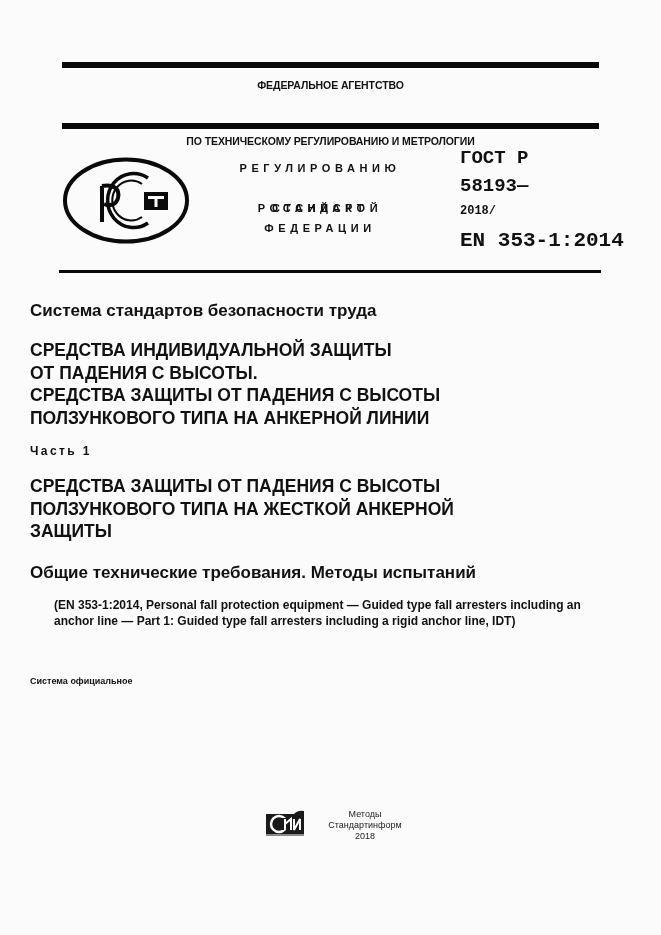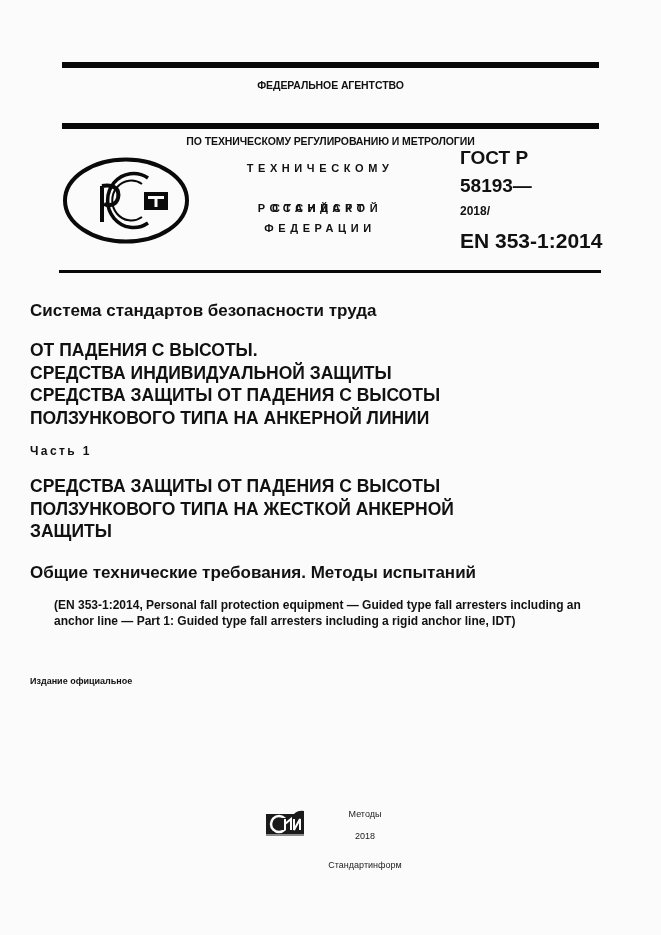--- a/index.html
+++ b/index.html
@@ -39,20 +39,21 @@
       letter-spacing: 4.6px;
     }
     .nat-1 { top: 162px; }
     .nat-2 { top: 182px; margin-top: 20px; }
     .nat-3 { top: 202px; }
     .nat-4 { top: 222px; }
 
     .gost {
       position: absolute; left: 460px; font-weight: bold; color: #111;
       white-space: nowrap;
+      font-family: Liberation Mono, monospace;
     }
     .gost-1 { top: 147px; font-size: 19px; }
     .gost-2 { top: 175px; font-size: 19px; }
     .gost-3 { top: 204px; font-size: 12px; }
     .gost-4 { top: 229px; font-size: 21px; }
 
     .center {
       position: absolute; left: 30px; width: 601px;
       font-weight: bold;
     }
@@ -65,21 +66,21 @@
     .edition { top: 676px; font-size: 9px; }
 
     .publisher-logo {
       position: absolute; left: 264px; top: 808px; width: 42px; height: 30px;
     }
     .publisher {
       position: absolute; left: 320px; width: 90px; text-align: center;
       font-size: 9px; line-height: 11px; font-weight: normal; color: #222;
     }
     .pub-1 { top: 809px; }
-    .pub-2 { top: 820px; margin-top: 40px; }
+    .pub-2 { top: 820px; }
     .pub-3 { top: 831px; }
     .block-line { display: block; }
   </style>
 </head>
 <body>
 
 <div class="rule rule-top"></div>
 <div class="agency agency-1">ФЕДЕРАЛЬНОЕ АГЕНТСТВО</div>
 <div class="agency agency-2">ПО ТЕХНИЧЕСКОМУ РЕГУЛИРОВАНИЮ И МЕТРОЛОГИИ</div>
 <div class="rule rule-mid"></div>
@@ -92,54 +93,54 @@
     <path d="M80 28 A19 20 0 1 0 80 61" fill="none" stroke="#0a0a0a" stroke-width="2"></path>
 
     <path d="M40 66 L40 30 M40 30 C52 28 58 33 56 42 C54 50 46 50 42 48" fill="none" stroke="#0a0a0a" stroke-width="4"></path>
 
     <rect x="82" y="36" width="24" height="18" fill="#0a0a0a"></rect>
     <rect x="86" y="40" width="16" height="3" fill="#fbfbfb"></rect>
     <rect x="92.5" y="43" width="3" height="8" fill="#fbfbfb"></rect>
   </svg>
 </div>
 
-<div class="nat-std nat-1">ТЕХНИЧЕСКОМУ</div>
+<div class="nat-std nat-1">РЕГУЛИРОВАНИЮ</div>
 <div class="nat-std nat-2">СТАНДАРТ</div>
 <div class="nat-std nat-3">РОССИЙСКОЙ</div>
 <div class="nat-std nat-4">ФЕДЕРАЦИИ</div>
 
 <div class="gost gost-1">ГОСТ Р</div>
 <div class="gost gost-2">58193—</div>
 <div class="gost gost-3">2018/</div>
 <div class="gost gost-4">EN 353-1:2014</div>
 
 <div class="rule rule-thin"></div>
 
 <div class="center series">Система стандартов безопасности труда</div>
 
 <div class="center title1">
+  <span class="block-line">СРЕДСТВА ИНДИВИДУАЛЬНОЙ ЗАЩИТЫ</span>
   <span class="block-line">ОТ ПАДЕНИЯ С ВЫСОТЫ.</span>
-  <span class="block-line">СРЕДСТВА ИНДИВИДУАЛЬНОЙ ЗАЩИТЫ</span>
   <span class="block-line">СРЕДСТВА ЗАЩИТЫ ОТ ПАДЕНИЯ С ВЫСОТЫ</span>
   <span class="block-line">ПОЛЗУНКОВОГО ТИПА НА АНКЕРНОЙ ЛИНИИ</span>
 </div>
 
 <div class="center part">Часть 1</div>
 
 <div class="center title2">
   <span class="block-line">СРЕДСТВА ЗАЩИТЫ ОТ ПАДЕНИЯ С ВЫСОТЫ</span>
   <span class="block-line">ПОЛЗУНКОВОГО ТИПА НА ЖЕСТКОЙ АНКЕРНОЙ</span>
   <span class="block-line">ЗАЩИТЫ</span>
 </div>
 
 <div class="center subtitle">Общие технические требования. Методы испытаний</div>
 
 <div class="center en-ref">(EN 353-1:2014, Personal fall protection equipment — Guided type fall arresters including an anchor line — Part 1: Guided type fall arresters including a rigid anchor line, IDT)</div>
 
-<div class="center edition">Издание официальное</div>
+<div class="center edition">Система официальное</div>
 
 <div class="publisher-logo">
   <svg width="42" height="30" viewBox="0 0 42 30">
     <path d="M2 6 L30 6 Q34 2 40 3 L40 26 L2 26 Z" fill="#1a1a1a"></path>
     <path d="M2 27 L40 27" stroke="#1a1a1a" stroke-width="1"></path>
     <circle cx="15" cy="16" r="8" fill="none" stroke="#fbfbfb" stroke-width="2.5"></circle>
     <rect x="17" y="10" width="8" height="12" fill="#1a1a1a"></rect>
     <path d="M21 11 L21 22 M21 16 L27 11 L27 22" fill="none" stroke="#fbfbfb" stroke-width="2"></path>
     <path d="M30 11 L30 22 L36 11 L36 22" fill="none" stroke="#fbfbfb" stroke-width="2"></path>
   </svg>

